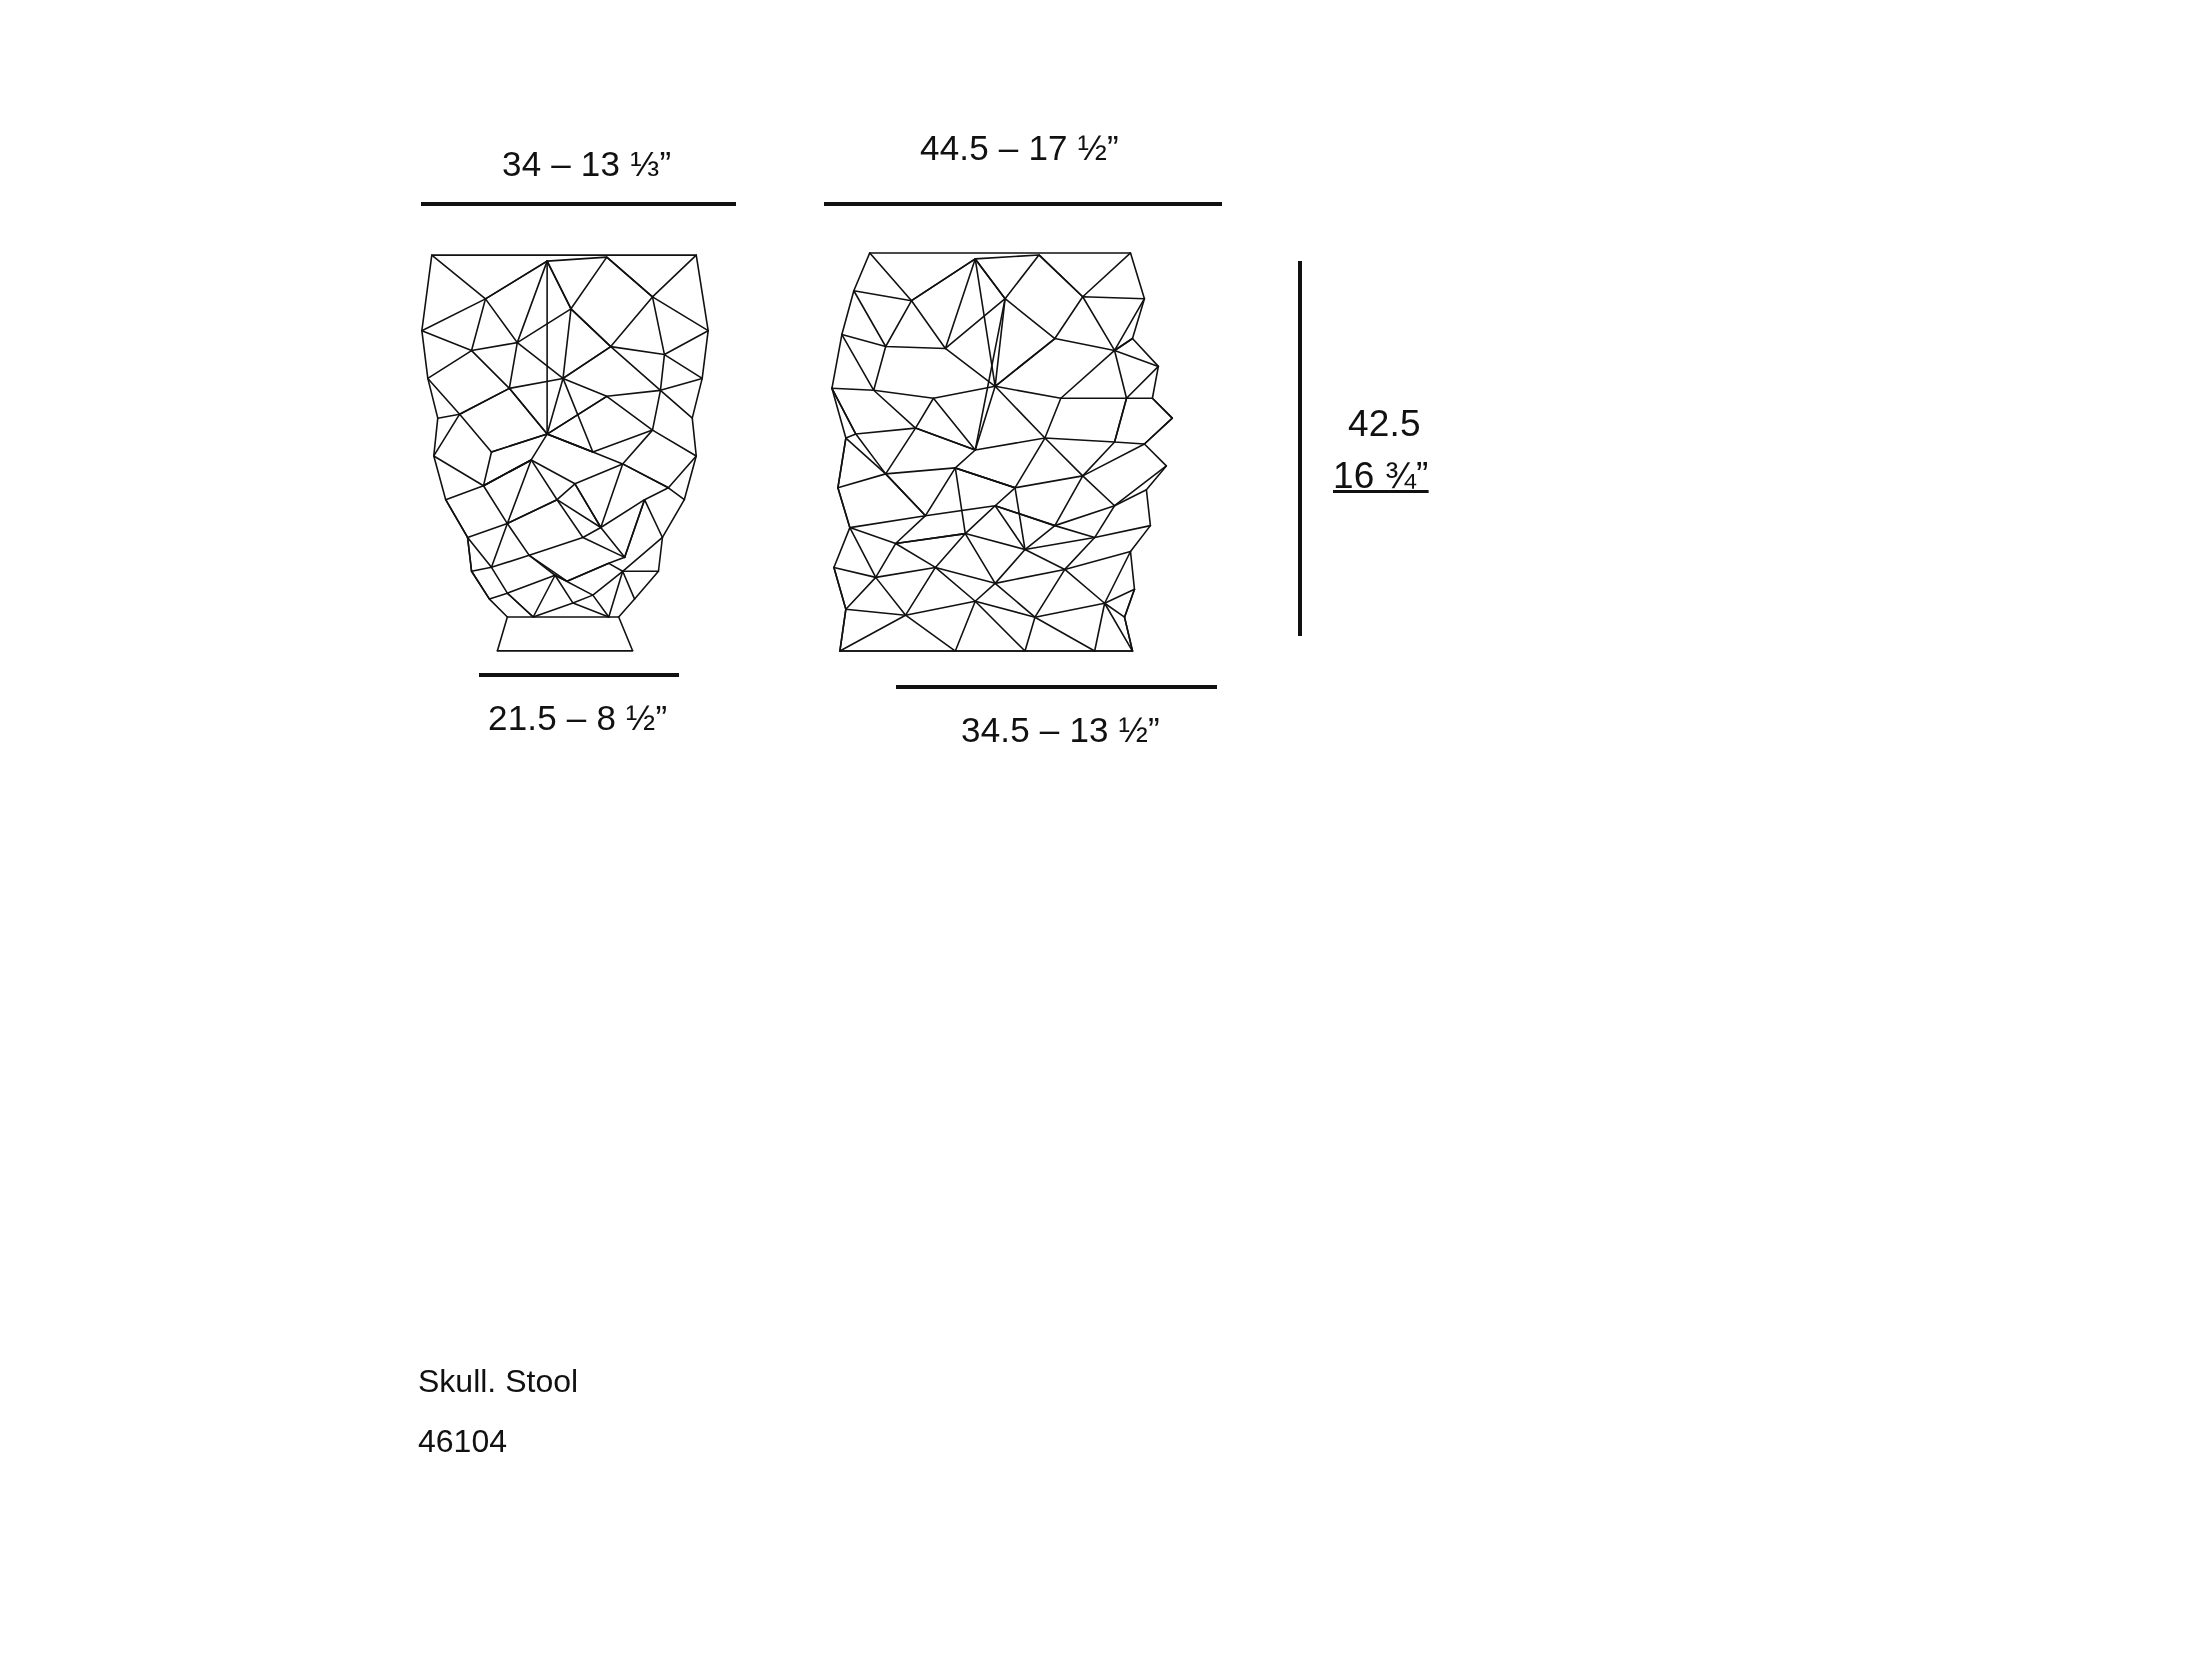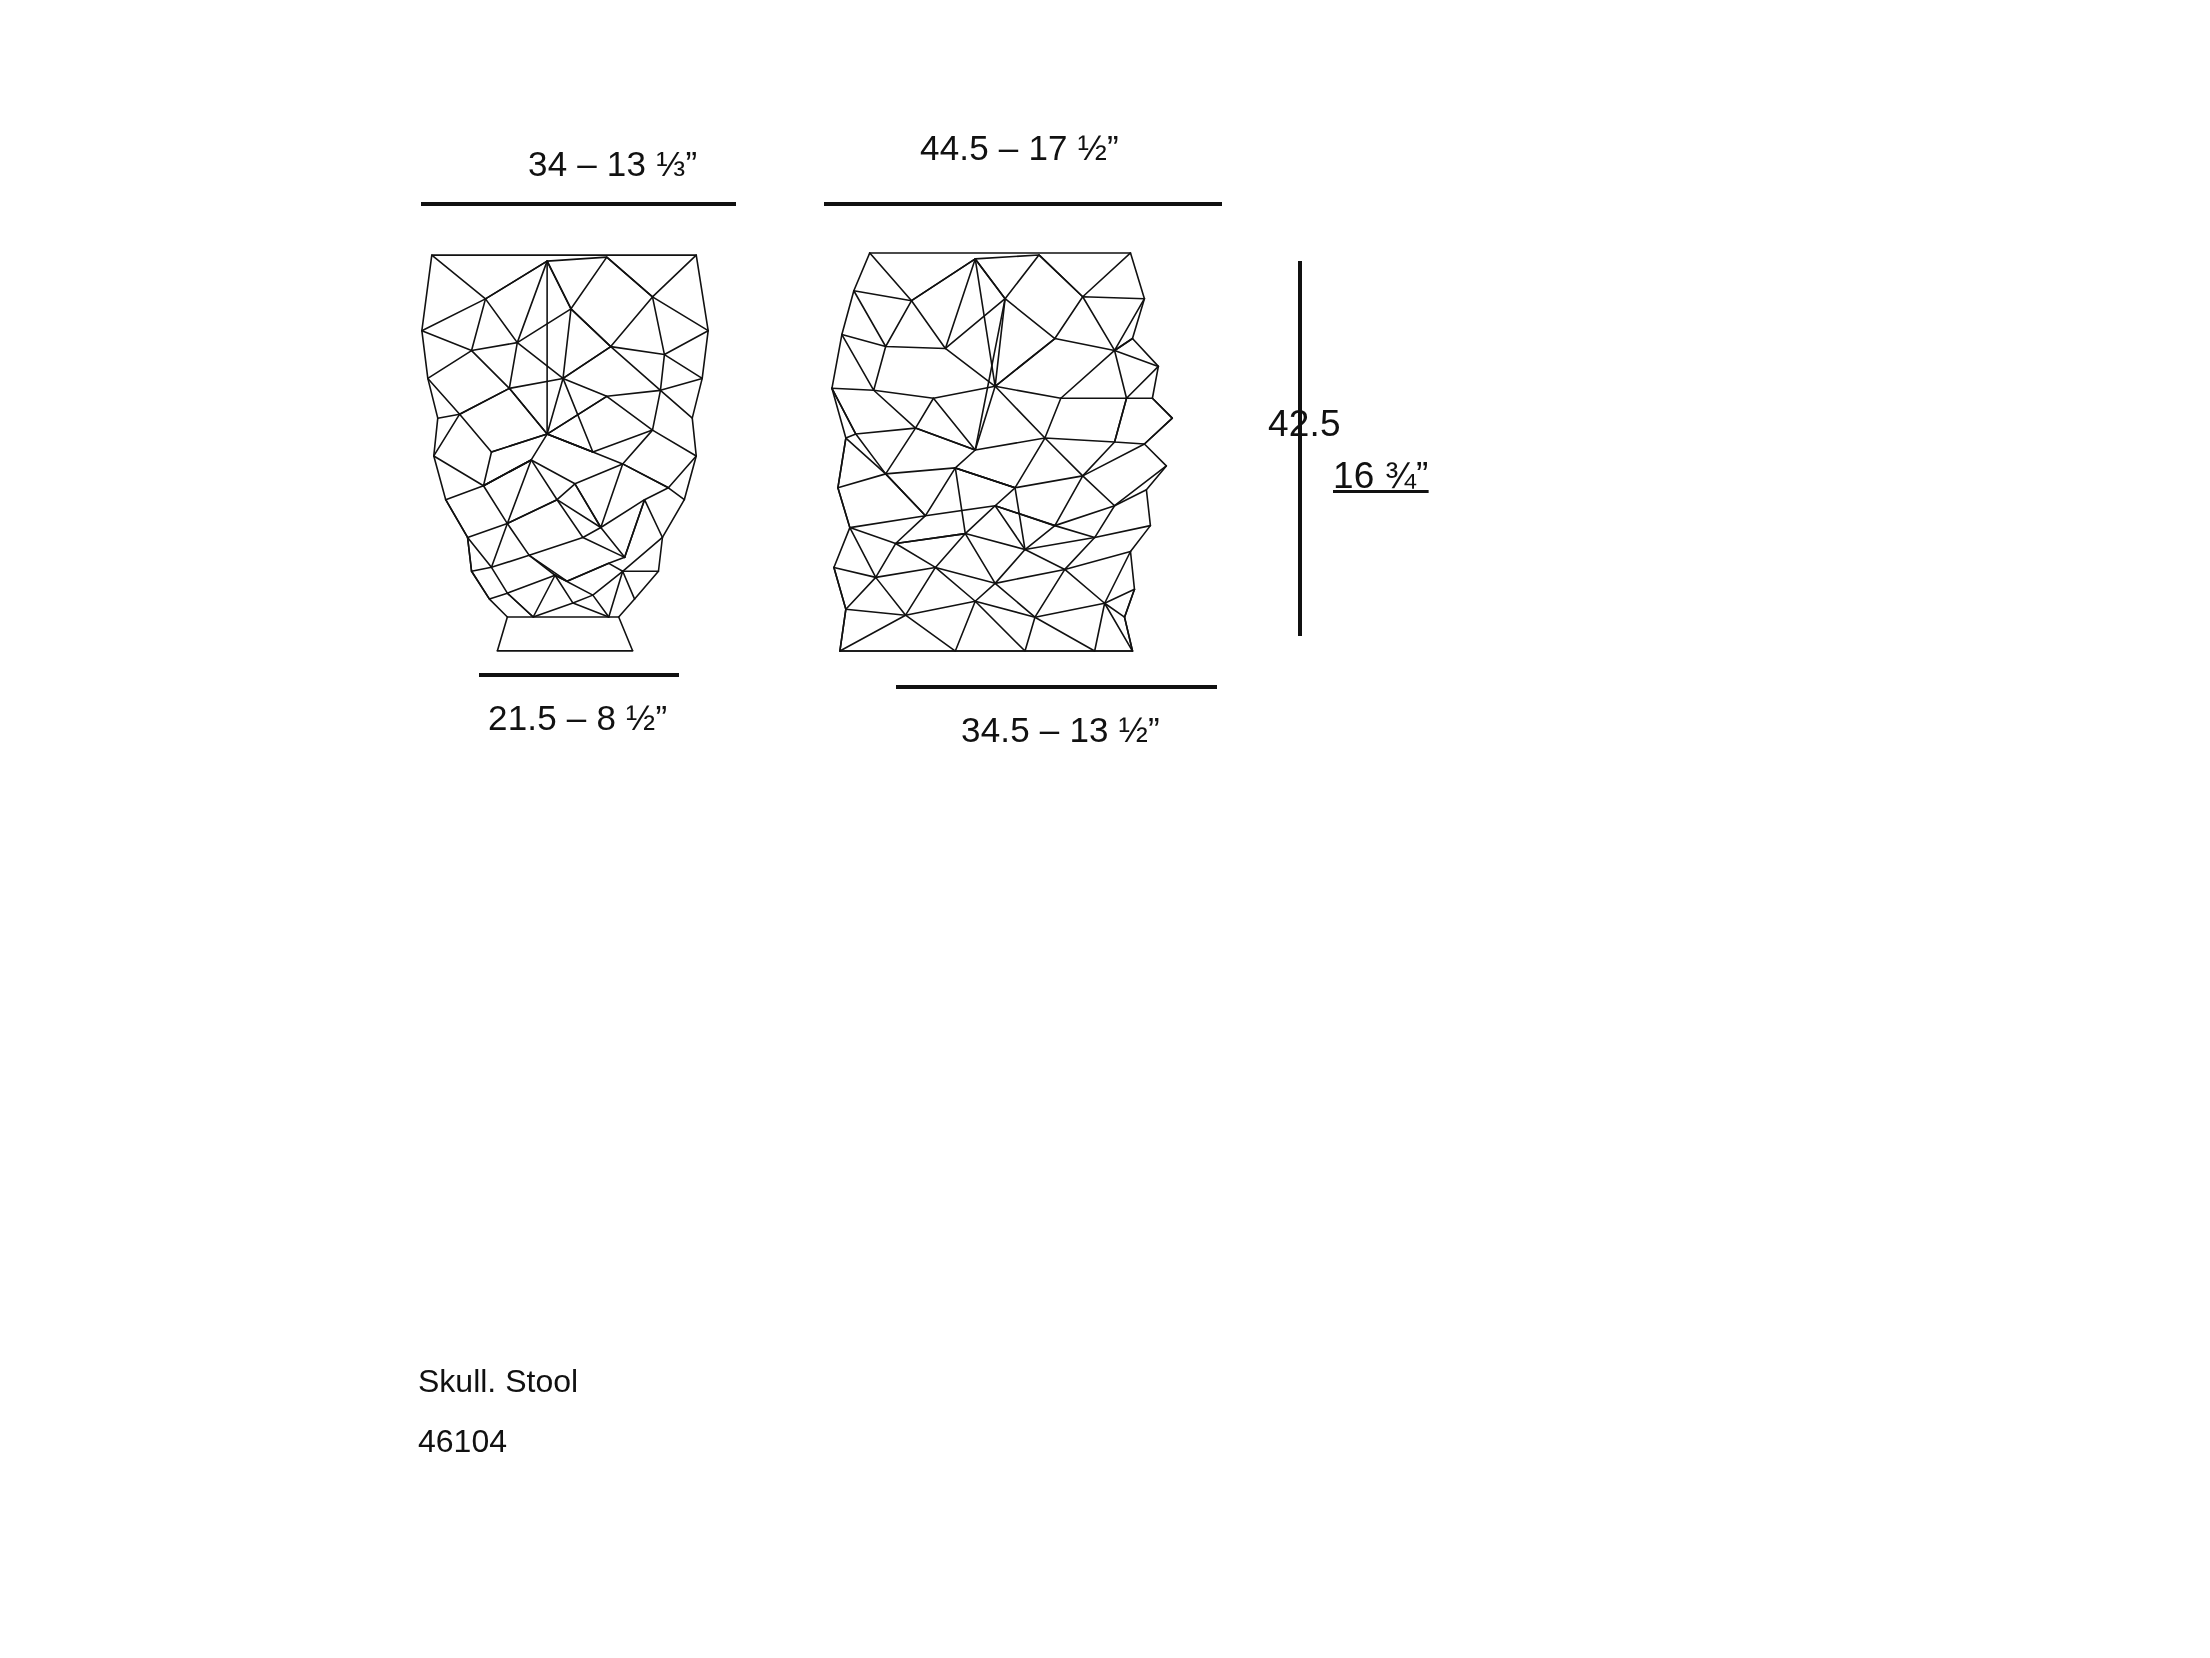--- a/index.html
+++ b/index.html
@@ -30,34 +30,34 @@
   .dim-line-h {
     position: absolute;
     height: 0;
     border-top: 4px solid #111111;
   }
   .dim-line-v {
     position: absolute;
     width: 0;
     border-left: 4px solid #111111;
   }
-  #front-top-label  { left: 528px;  top: 144px;  }
+  #front-top-label  { left: 502px;  top: 144px;  }
   #front-top-line   { left: 421px;  top: 202px;  width: 315px; }
   #side-top-label   { left: 920px;  top: 128px;  }
   #side-top-line    { left: 824px;  top: 202px;  width: 398px; }
 
   #front-bottom-line  { left: 479px; top: 673px; width: 200px; }
   #front-bottom-label { left: 488px; top: 698px; }
 
   #side-bottom-line  { left: 896px; top: 685px; width: 321px; }
   #side-bottom-label { left: 947px; top: 710px; margin-left: 14px; }
 
   #height-line { left: 1298px; top: 261px; height: 375px; }
   #height-label-cm {
-    left: 1268px; top: 403px;
+    left: 1348px; top: 403px;
     font-size: 37px;
   }
   #height-label-in {
     left: 1333px; top: 455px;
     font-size: 37px;
     text-decoration: underline;
   }
 
   .drawing {
     position: absolute;

